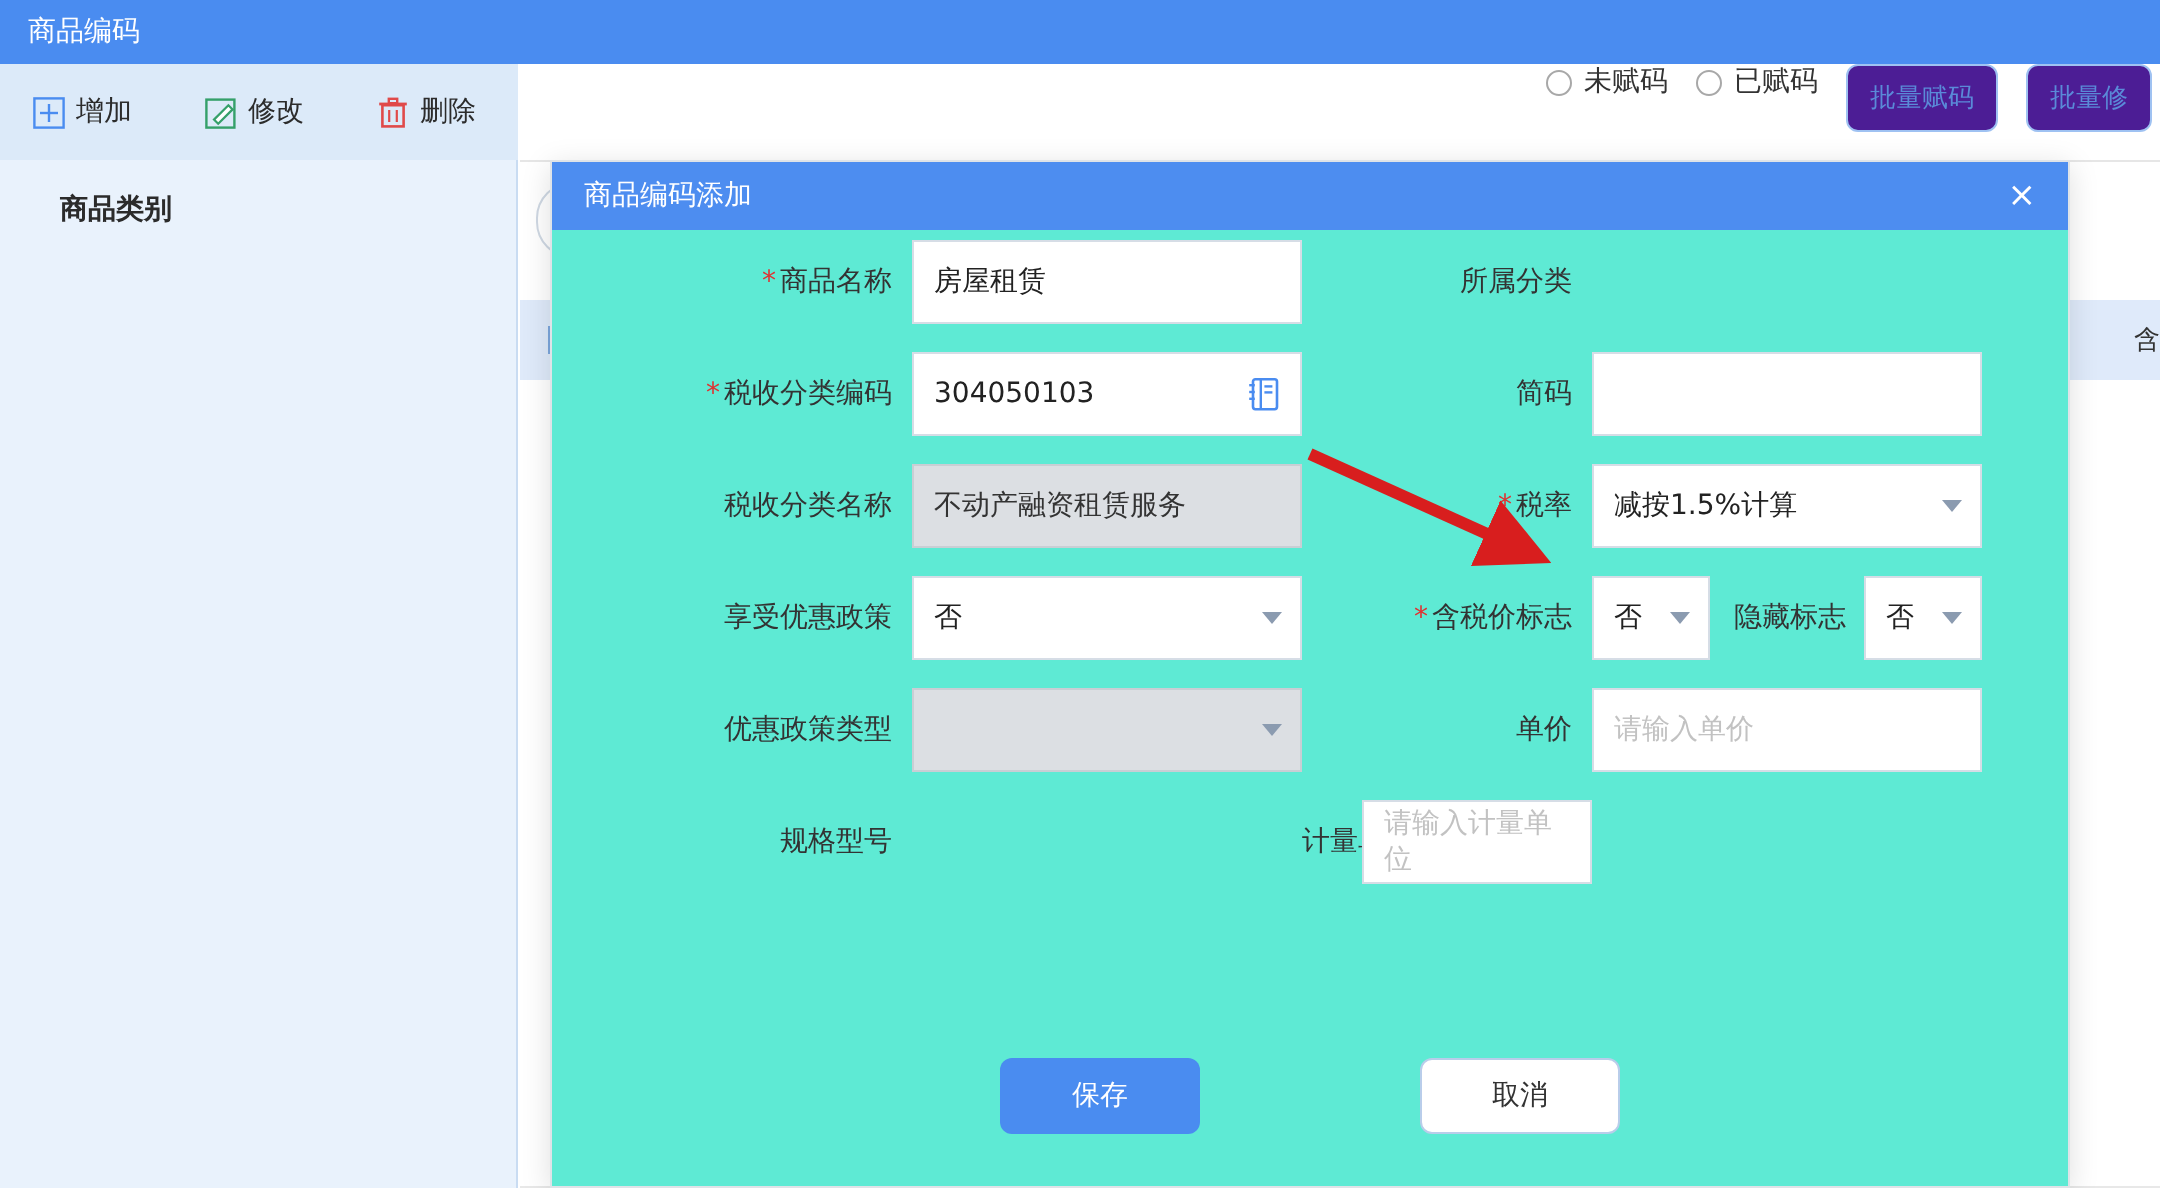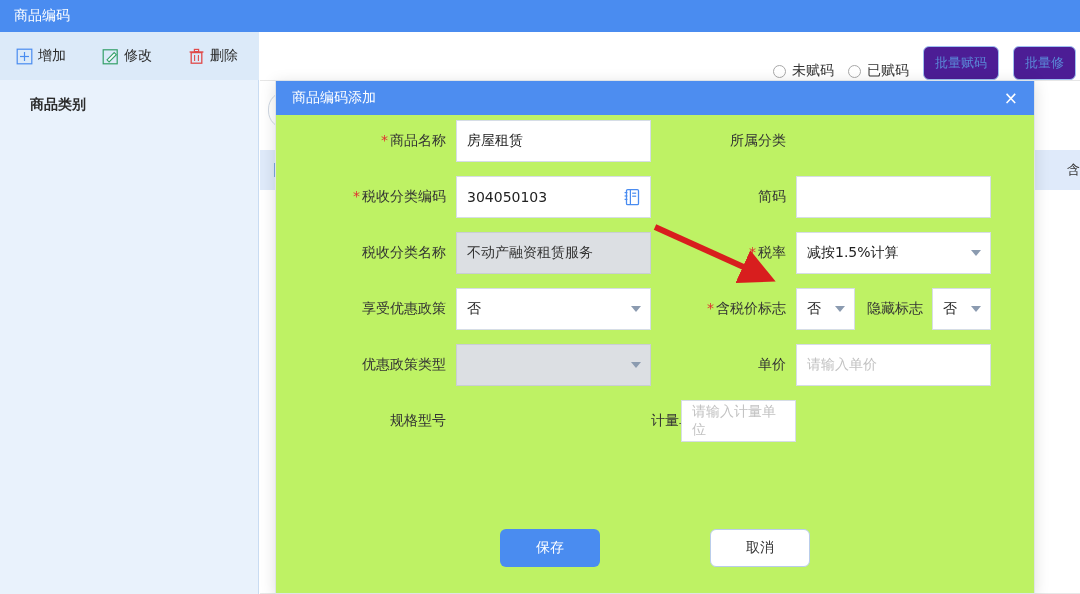--- a/index.html
+++ b/index.html
@@ -64,21 +64,21 @@
   .main {
     position: absolute; left: 260px; top: 32px;
     width: 820px; height: 562px;
     background: #ffffff;
   }
   .main-topbar {
     position: absolute; left: 0; top: 0;
     width: 820px; height: 49px;
     background: #ffffff;
     border-bottom: 1px solid #e6e6e6;
-    display: flex; align-items: flex-end; justify-content: flex-end;
+    display: flex; align-items: flex-start; justify-content: flex-end;
     padding-right: 4px;
     gap: 14px;
   }
   .radio-item {
     display: flex; align-items: center; gap: 6px;
     font-size: 14px; color: #333;
     cursor: pointer;
   }
   .radio-circle {
     width: 13px; height: 13px; border-radius: 50%;
@@ -133,21 +133,21 @@
     width: 820px; height: 404px;
     background: #fff;
     border-bottom: 1px solid #e8e8e8;
   }
 
   
   .modal {
     position: absolute;
     left: 275px; top: 80px;
     width: 760px; height: 514px;
-    background: #bef264;
+    background: #5eead4;
     border: 1px solid #dfe3e8;
     box-shadow: 0 3px 14px rgba(0,0,0,0.13);
   }
   .modal-header {
     width: 100%; height: 34px;
     background: #4d8df0;
     color: #ffffff;
     display: flex; align-items: center; justify-content: space-between;
     padding: 0 14px 0 16px;
     font-size: 14px;

